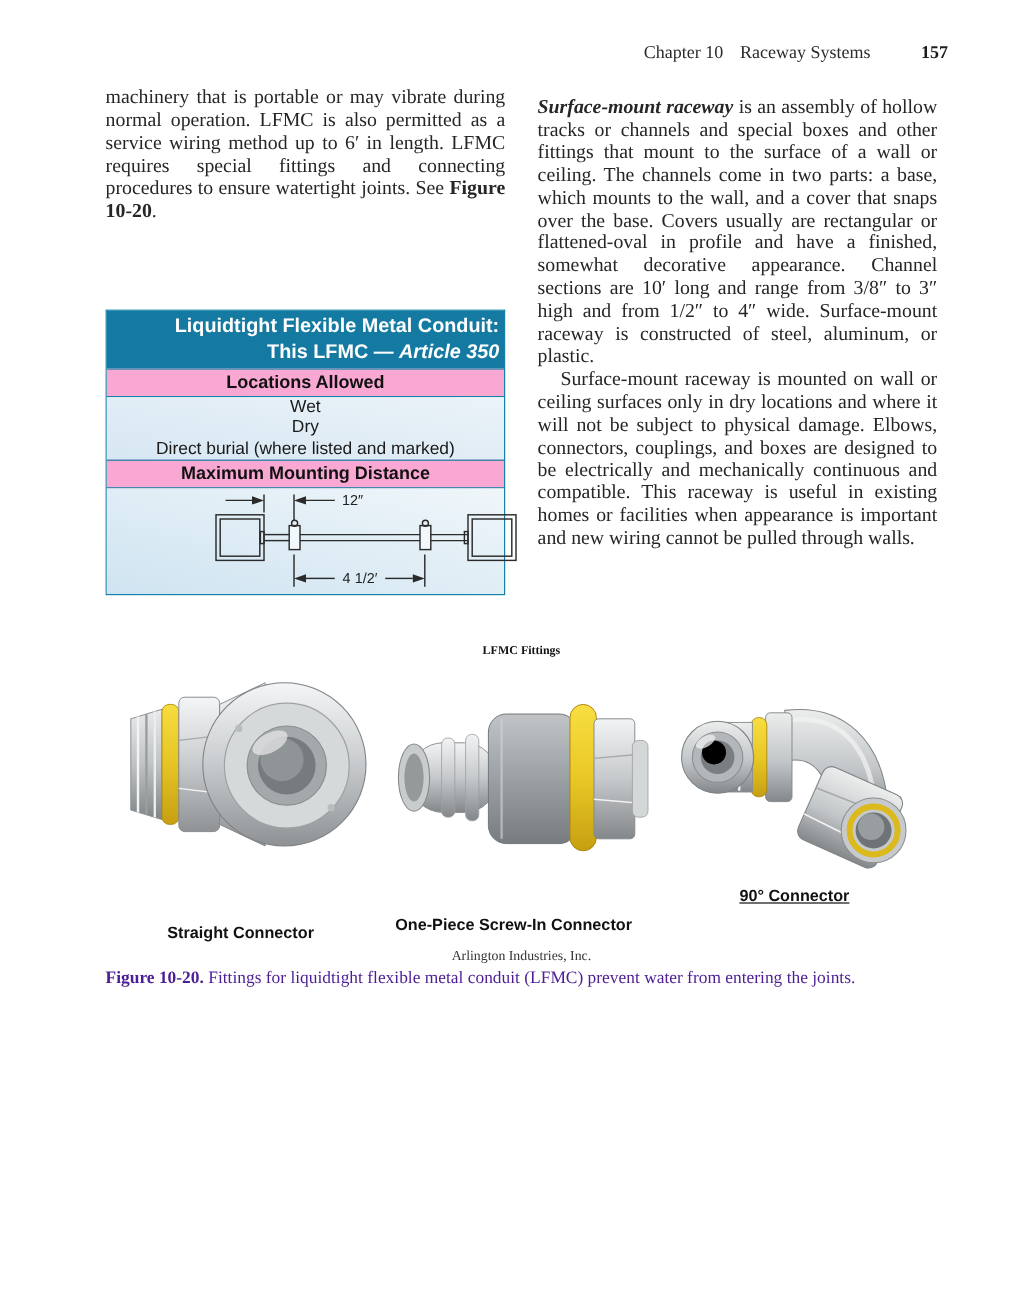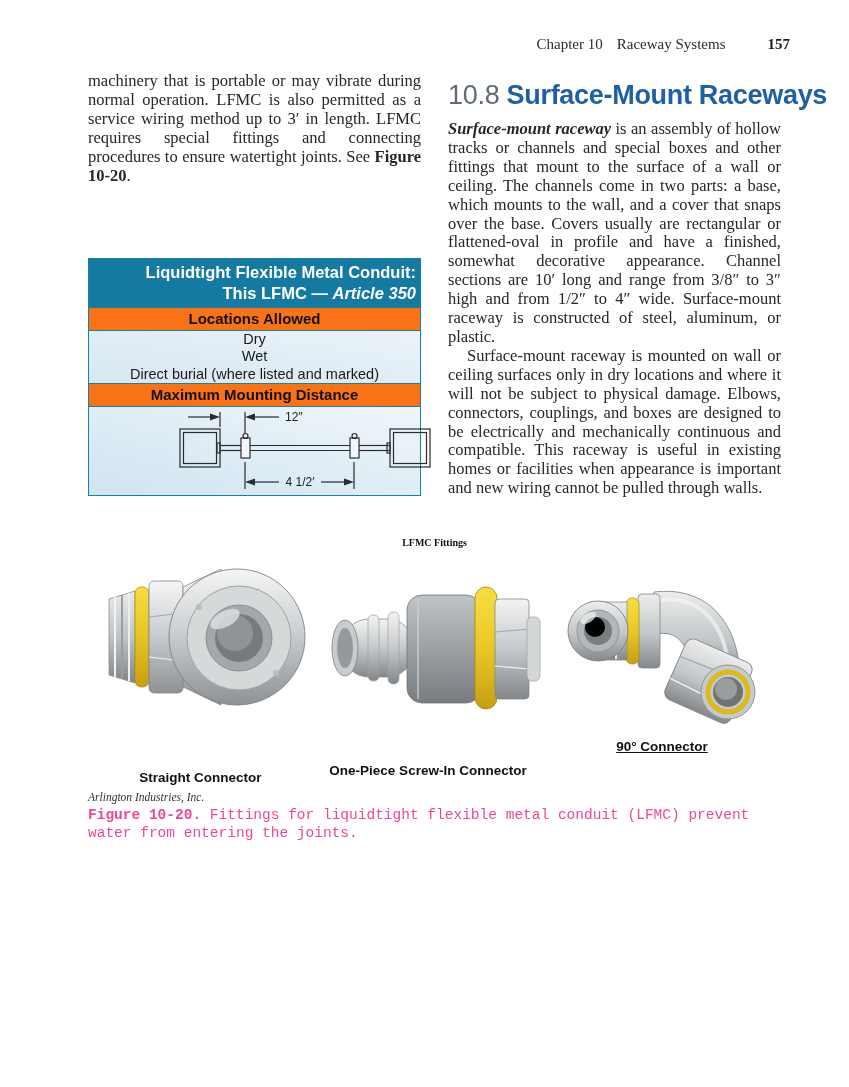--- a/index.html
+++ b/index.html
@@ -40,21 +40,21 @@
     position:absolute; left:88px; top:258px; width:333px;
     border:1px solid #1581a8; font-family:"Liberation Sans", sans-serif;
     background:#ffffff;
   }
   .tbl-header {
     background:#147aa1; color:#ffffff; text-align:right;
     font-weight:bold; font-size:16.5px; line-height:20.5px; padding:3px 4px 4px;
   }
   .tbl-header em { font-style:italic; }
   .tbl-section {
-    background:#f97316; border-top:1px solid #1581a8; border-bottom:1px solid #1581a8;
+    background:#f9a8d4; border-top:1px solid #1581a8; border-bottom:1px solid #1581a8;
     text-align:center; font-weight:bold; font-size:15px; color:#111;
     padding:2px 0 3px;
   }
   .tbl-rows {
     background:linear-gradient(to top right, #d7e7f2, #ebf3f9);
     text-align:center; font-size:14.5px; line-height:17.3px; color:#1a1a1a;
     padding:0;
   }
   .tbl-diagram {
     background:linear-gradient(to top right, #cfe4f1, #f0f6fa);
@@ -79,56 +79,56 @@
   .photo-cell.c3 svg { margin-top:21px; }
   .captions { display:flex; width:693px; margin-top:2px; }
   .captions div {
     font-family:"Liberation Sans", sans-serif; font-weight:bold;
     font-size:13.5px; color:#111; text-align:center;
   }
   .captions .c1 { width:225px;margin-top:31px; }
   .captions .c2 { width:230px;margin-top:24px; }
   .captions .c3 { width:238px;text-decoration:underline; }
   .credit {
-    text-align:left; font-style:italic; font-size:11.5px; color:#333;
+    text-align:center; font-size:11.5px; color:#333;
     margin-top:6px; font-family:"Liberation Serif", serif;
   }
   .fig-caption {
-    margin-top:3px; font-family:Liberation Mono, monospace;
-    font-size:14.5px; color:#ec4899; line-height:18px;
+    margin-top:3px; font-family:Liberation Serif, serif;
+    font-size:14.5px; color:#4c1d95; line-height:18px;
   }
   .fig-caption strong { font-weight:bold; }
 
   .footer {
     position:absolute; left:88px; top:1038px;
     font-family:"Liberation Sans", sans-serif; font-size:11px; color:#8a8a8a;
   }
 </style>
 </head>
 <body>
 
 <div class="page">
 
   <div class="running-head">
     <span>Chapter 10</span><span class="sect">Raceway Systems</span><span class="pagenum">157</span>
   </div>
 
   <div class="col-left">
-    <p class="body-text"><span>machinery that is portable or may vibrate during normal operation. LFMC is also permitted as a service wiring method up to 3′ in length. LFMC requires special fittings and connecting procedures to ensure watertight joints. See </span><span class="figref">Figure 10-20</span><span>.</span></p>
+    <p class="body-text"><span>machinery that is portable or may vibrate during normal operation. LFMC is also permitted as a service wiring method up to 6′ in length. LFMC requires special fittings and connecting procedures to ensure watertight joints. See </span><span class="figref">Figure 10-20</span><span>.</span></p>
   </div>
 
   <div class="lfmc-table">
     <div class="tbl-header">
       <div>Liquidtight Flexible Metal Conduit:</div>
       <div><span>This LFMC — </span><em>Article 350</em></div>
     </div>
     <div class="tbl-section">Locations Allowed</div>
     <div class="tbl-rows">
+      <div>Wet</div>
       <div>Dry</div>
-      <div>Wet</div>
       <div>Direct burial (where listed and marked)</div>
     </div>
     <div class="tbl-section">Maximum Mounting Distance</div>
     <div class="tbl-diagram">
       <svg width="331" height="88" viewBox="0 0 331 88">
         <g stroke="#2b2b2b" stroke-width="1.2" fill="none">
 
           <rect x="47" y="22" width="40" height="38"></rect>
           <rect x="50.5" y="25.5" width="33" height="31"></rect>
 
@@ -166,23 +166,20 @@
           <polygon points="112,75 122,71.5 122,78.5"></polygon>
           <polygon points="221,75 211,71.5 211,78.5"></polygon>
         </g>
         <text x="152" y="14" font-family="Liberation Sans, sans-serif" font-size="12" fill="#222">12″</text>
         <text x="167" y="79" text-anchor="middle" font-family="Liberation Sans, sans-serif" font-size="12" fill="#222">4 1/2′</text>
       </svg>
     </div>
   </div>
 
   <div class="col-right">
-    <div class="sec-heading"><span class="secnum">10.8</span>
-      <span class="sectitle">Surface-Mount Raceways</span>
-    </div>
     <p class="body-text"><strong><em>Surface-mount raceway</em></strong><span> is an assembly of hollow tracks or channels and special boxes and other fittings that mount to the surface of a wall or ceiling. The channels come in two parts: a base, which mounts to the wall, and a cover that snaps over the base. Covers usually are rectangular or flattened-oval in profile and have a finished, somewhat decorative appearance. Channel sections are 10′ long and range from 3/8″ to 3″ high and from 1/2″ to 4″ wide. Surface-mount raceway is constructed of steel, aluminum, or plastic.</span></p>
     <p class="body-text indent">Surface-mount raceway is mounted on wall or ceiling surfaces only in dry locations and where it will not be subject to physical damage. Elbows, connectors, couplings, and boxes are designed to be electrically and mechanically continuous and compatible. This raceway is useful in existing homes or facilities when appearance is important and new wiring cannot be pulled through walls.</p>
   </div>
 
   <div class="figure-block">
     <div class="fig-title">LFMC Fittings</div>
 
     <div class="photos">
 
       <div class="photo-cell c1">

